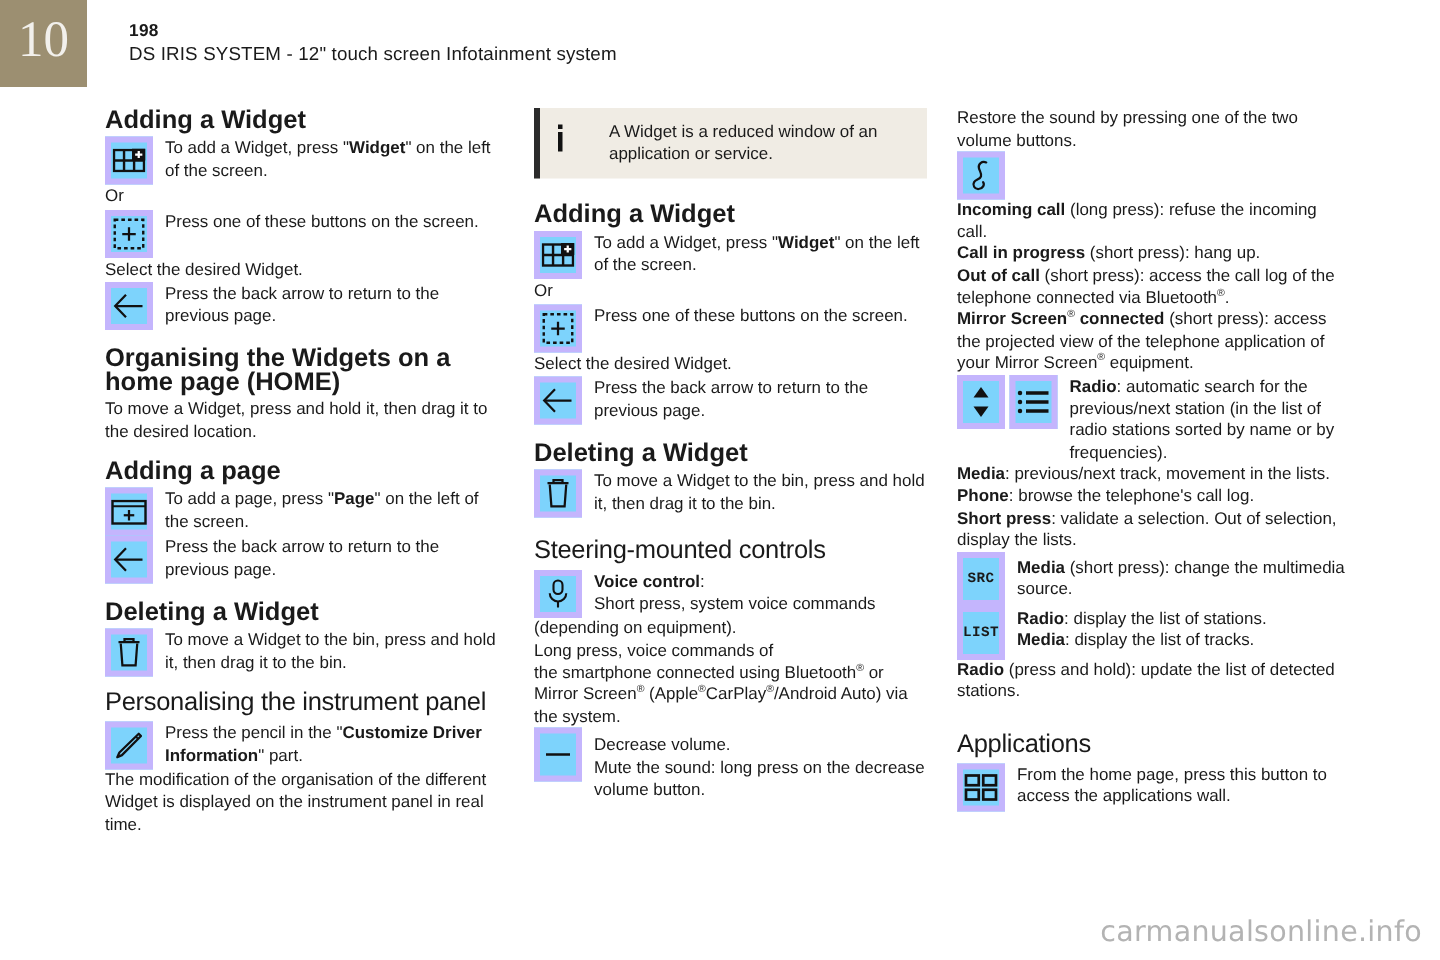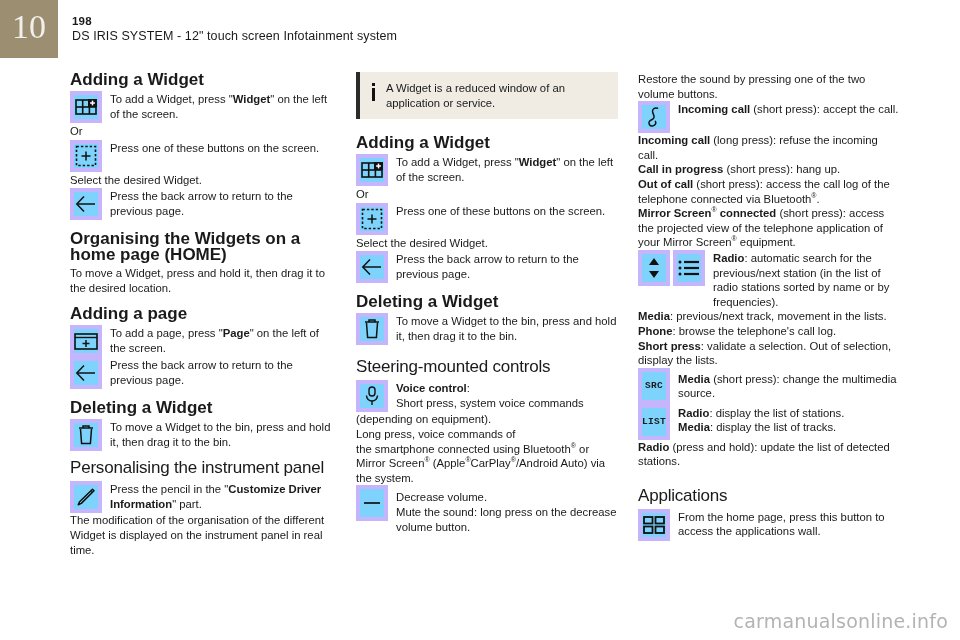--- a/index.html
+++ b/index.html
@@ -19,21 +19,21 @@
     position: absolute; top: 0; left: 0;
     width: 58px; height: 58px;
     background: #9c8f71;
     color: #f2f0ec;
     font-family: "Liberation Serif", serif;
     font-size: 34px;
     line-height: 54px;
     text-align: center;
     letter-spacing: 0px;
   }
-  .header-text { position: absolute; left: 72px; top: 14px; }
+  .header-text { position: absolute; left: 86px; top: 14px; }
   .page-number {
     font-size: 11.5px; font-weight: bold; color: #1a1a1a;
     line-height: 14px; letter-spacing: .2px;
   }
   .header-title {
     font-size: 12.5px; color: #1a1a1a; line-height: 16px;
     letter-spacing: .1px;
   }
 
   
@@ -79,20 +79,21 @@
     font-size: 9.5px; font-weight: bold; letter-spacing: .3px; color: #1a1a1a;
   }
 
   
   .infobox {
     background: #f0ece4;
     border-left: 4px solid #2b2b2b;
     padding: 9px 10px 9px 0;
     display: flex; align-items: flex-start;
     width: 262px;
+    gap: 20px;
   }
   .info-i {
     width: 26px; min-width: 26px; text-align: center;
     font-family: "Liberation Serif", serif;
   }
   .info-i .dot { width: 3px; height: 3px; background: #111; margin: 2px auto 2px auto; }
   .info-i .bar { width: 3px; height: 13px; background: #111; margin: 0 auto; }
   .infobox .itxt { font-size: 11.3px; line-height: 14.6px; }
 
   
@@ -330,21 +331,20 @@
     <div class="col col-3">
 
       <div class="txt">Restore the sound by pressing one of the two volume buttons.</div>
 
       <div class="irow">
         <div class="ibox">
           <svg width="20" height="22" viewBox="0 0 20 22">
             <path d="M13.5 2.3 C10.5 1.2 8 3.3 8.6 6 C9 8 10.6 9.6 10 11.6 C9.4 13.7 6.5 13.6 5.4 15.4 C4.2 17.4 5.6 20.2 8.4 20 C11.3 19.8 12.6 17 11.4 15.4" fill="none" stroke="#111" stroke-width="1.5" stroke-linecap="round"></path>
           </svg>
         </div>
-        <div class="itext txt"><b>Incoming call</b><span> (short press): accept the call.</span></div>
       </div>
 
       <div class="txt"><b>Incoming call</b><span> (long press): refuse the incoming call.</span></div>
       <div class="txt"><b>Call in progress</b><span> (short press): hang up.</span></div>
       <div class="txt"><b>Out of call</b><span> (short press): access the call log of the telephone connected via Bluetooth</span><sup>®</sup><span>.</span></div>
       <div class="txt"><b>Mirror Screen</b><sup>®</sup><b> connected</b><span> (short press): access the projected view of the telephone application of your Mirror Screen</span><sup>®</sup><span> equipment.</span></div>
 
       <div class="irow">
         <div class="ibox ibox-tall">
           <svg width="16" height="28" viewBox="0 0 16 28">

